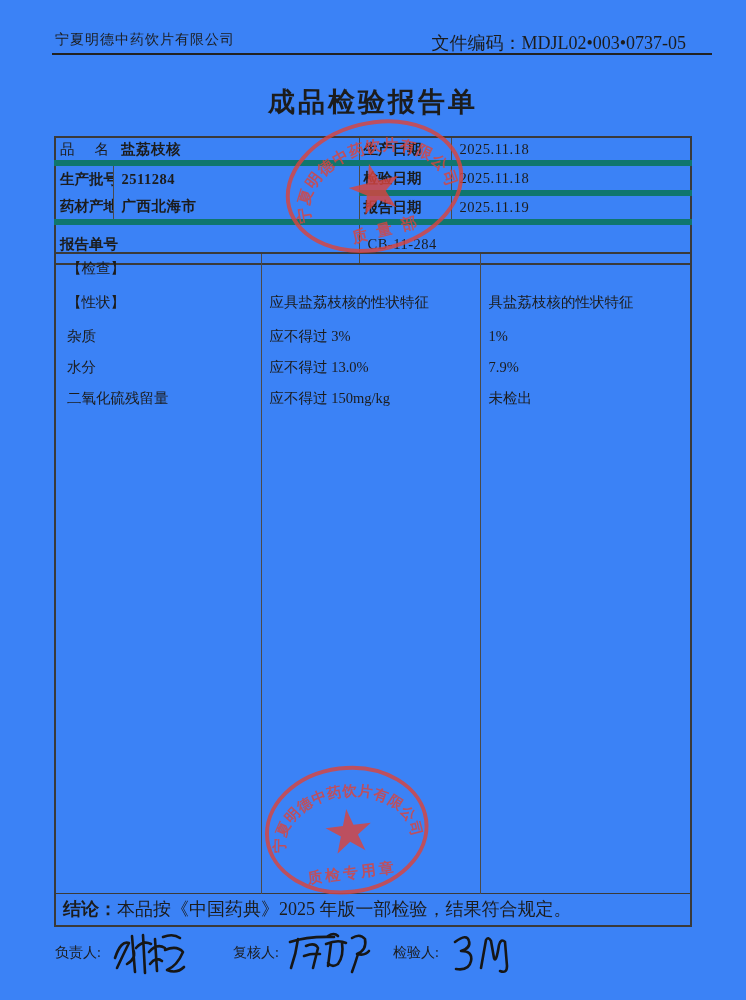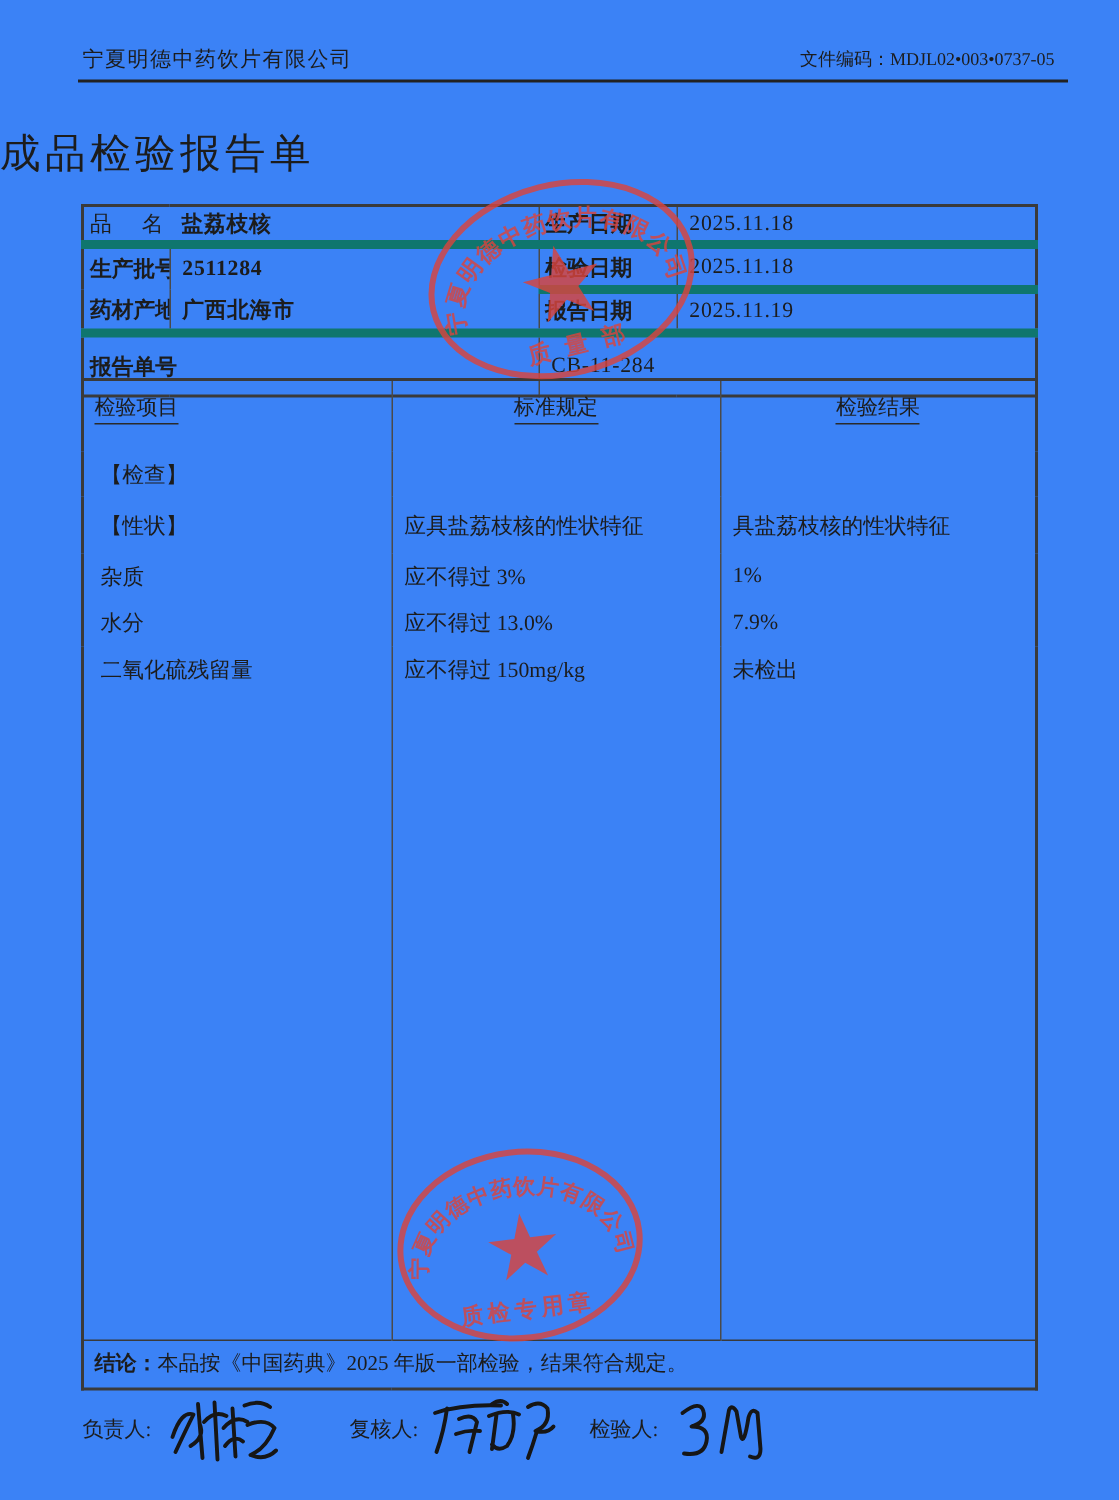--- a/index.html
+++ b/index.html
@@ -2,46 +2,46 @@
 <html style="--stamp-color: #d9453e;"><head>
 <meta charset="utf-8">
 <style>
   :root{ --stamp-color:#d9453e; --ink:#1c1c1c; --line:#3a3a3a; }
   *{ margin:0; padding:0; box-sizing:border-box; }
   body{ background:#888; font-family:"Liberation Serif","DejaVu Serif",serif; color:var(--ink); }
   #page{ position:relative; width:746px; height:1000px; background:#3b82f6; margin:0 auto; overflow:hidden; }
 
   
   .hdr-left{ position:absolute; left:55px; top:31px; font-size:14px; letter-spacing:1px; }
-  .hdr-right{ position:absolute; right:43px; top:31px; font-size:12px; }
+  .hdr-right{ position:absolute; right:60px; top:31px; font-size:18px; }
   .hdr-rule{ position:absolute; left:52px; top:53px; width:660px; height:2px; background:#222; }
 
   
-  .title{ position:absolute; left:0; top:84px; width:100%; text-align:left;
-          font-size:27px; font-weight:normal; letter-spacing:3px; }
+  .title{ position:absolute; left:0; top:84px; width:100%; text-align:center;
+          font-size:27px; font-weight:bold; letter-spacing:3px; }
 
   
   table{ border-collapse:collapse; table-layout:fixed; }
   td{ vertical-align:middle; font-size:14.5px; overflow:hidden; white-space:nowrap; }
 
   .info-table{ position:absolute; left:54px; top:136px; width:636px; border:2px solid var(--line); }
   .info-table td{ padding:0 4px; }
   .bb{ border-bottom:6px solid #0f766e; }
   .br{ border-right:1px solid #4a4a4a;font-weight:bold; }
   .justify2{ text-align:justify; text-align-last:justify; }
   .val{ padding-left:8px !important; letter-spacing:.5px; }
 
   .main-table{ position:absolute; left:54px; top:252px; width:636px; height:675px; border:2px solid var(--line); }
   .main-table td{ padding:0 8px; }
   .col-divider{ border-left:1px solid #4a4a4a; }
   .head-cell{ vertical-align:top; padding-top:9px !important; font-size:14px; }
   .head-center{ text-align:center; }
   .underlined{ border-bottom:1px solid #2a2a2a; padding-bottom:2px; }
   .item-cell{ padding-left:11px !important; }
-  .concl-row td{ border-top:1.5px solid var(--line); font-size:14px; padding-left:7px; }
+  .concl-row td{ border-top:1.5px solid var(--line); font-size:18px; padding-left:7px; }
   .concl-label{ font-weight:bold; }
 
   
   .stamp{ position:absolute; pointer-events:none; opacity:.82; }
   .stamp .ring{ fill:none; stroke:var(--stamp-color); stroke-width:4; }
   .stamp .star{ fill:var(--stamp-color); }
   .stamp text{ fill:var(--stamp-color); font-family:"Liberation Serif","DejaVu Serif",serif; font-weight:bold; }
   #stamp-top{ left:275px; top:111px; transform:rotate(-14deg); }
   #stamp-bottom{ left:259px; top:760px; transform:rotate(-7deg); }
 
@@ -94,25 +94,20 @@
   </tbody>
     </table>
 
   <table class="main-table">
     <colgroup>
         <col style="width:206px">
         <col style="width:219px">
         <col style="width:211px">
       </colgroup>
     <tbody>
-        <tr style="height:48px">
-      <td class="head-cell" style="padding-left:7px"><span class="underlined">检验项目</span></td>
-      <td class="head-cell head-center col-divider"><span class="underlined">标准规定</span></td>
-      <td class="head-cell head-center col-divider"><span class="underlined">检验结果</span></td>
-    </tr>
     <tr style="height:30px">
       <td class="item-cell">【检查】</td>
       <td class="col-divider"></td>
       <td class="col-divider"></td>
     </tr>
     <tr style="height:38px">
       <td class="item-cell">【性状】</td>
       <td class="col-divider">应具盐荔枝核的性状特征</td>
       <td class="col-divider">具盐荔枝核的性状特征</td>
     </tr>

